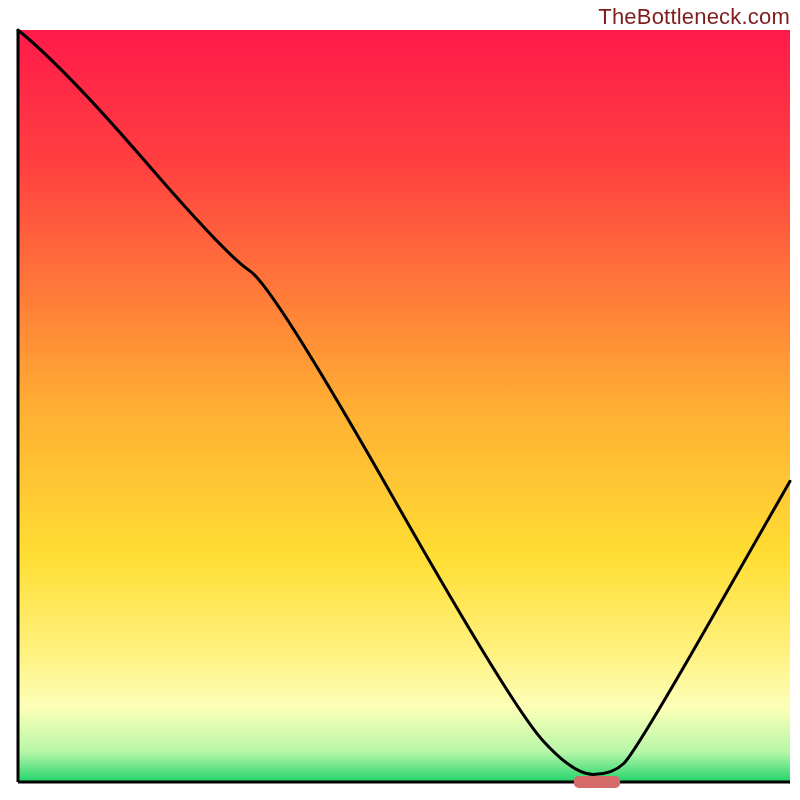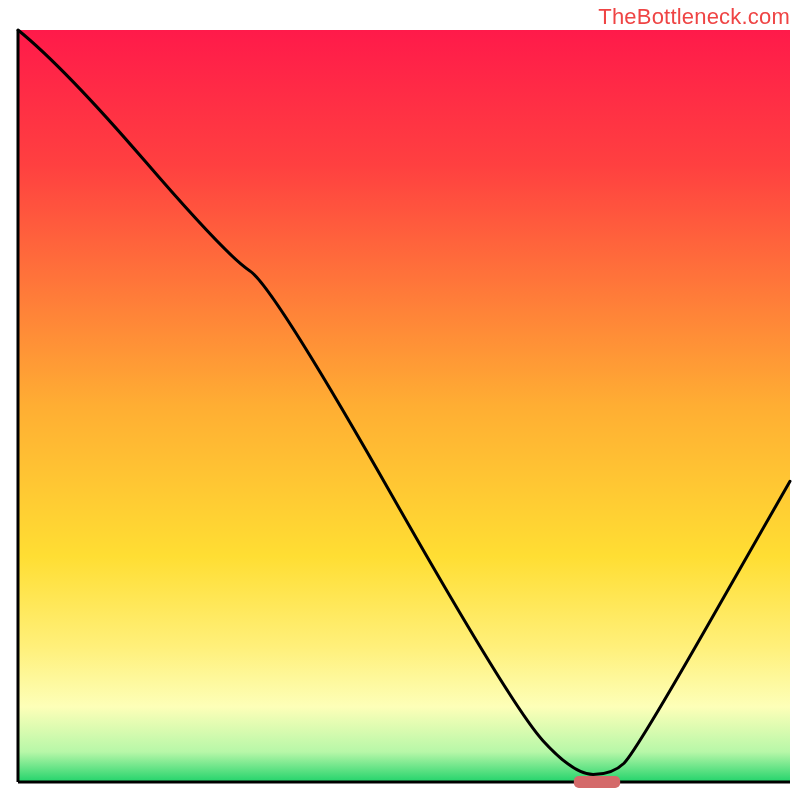--- a/index.html
+++ b/index.html
@@ -13,21 +13,21 @@
   .container {
     position: relative;
     width: 800px;
     height: 800px;
   }
   .watermark {
     position: absolute;
     top: 4px;
     right: 10px;
     font-size: 22px;
-    color: #ef4444;
+    color: #7f1d1d;
     font-weight: 500;
     letter-spacing: 0.2px;
   }
   svg {
     display: block;
   }
 </style>
 </head>
 <body>
 <div class="container">

